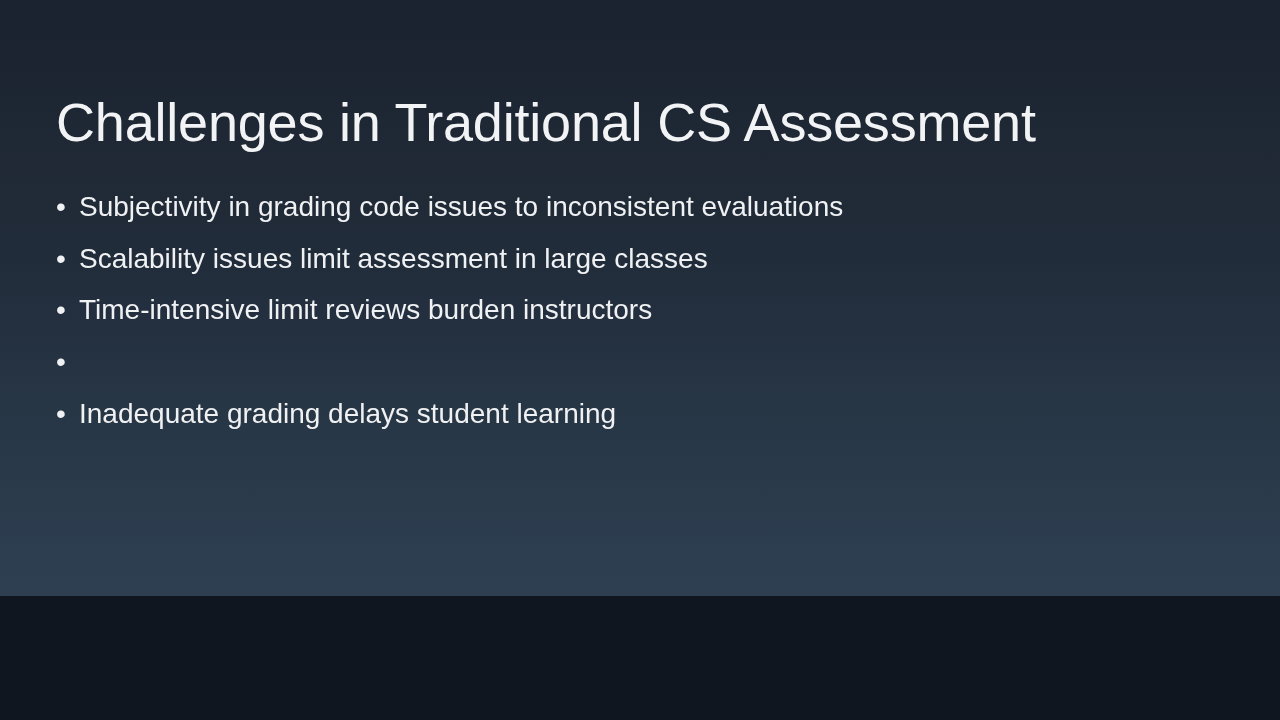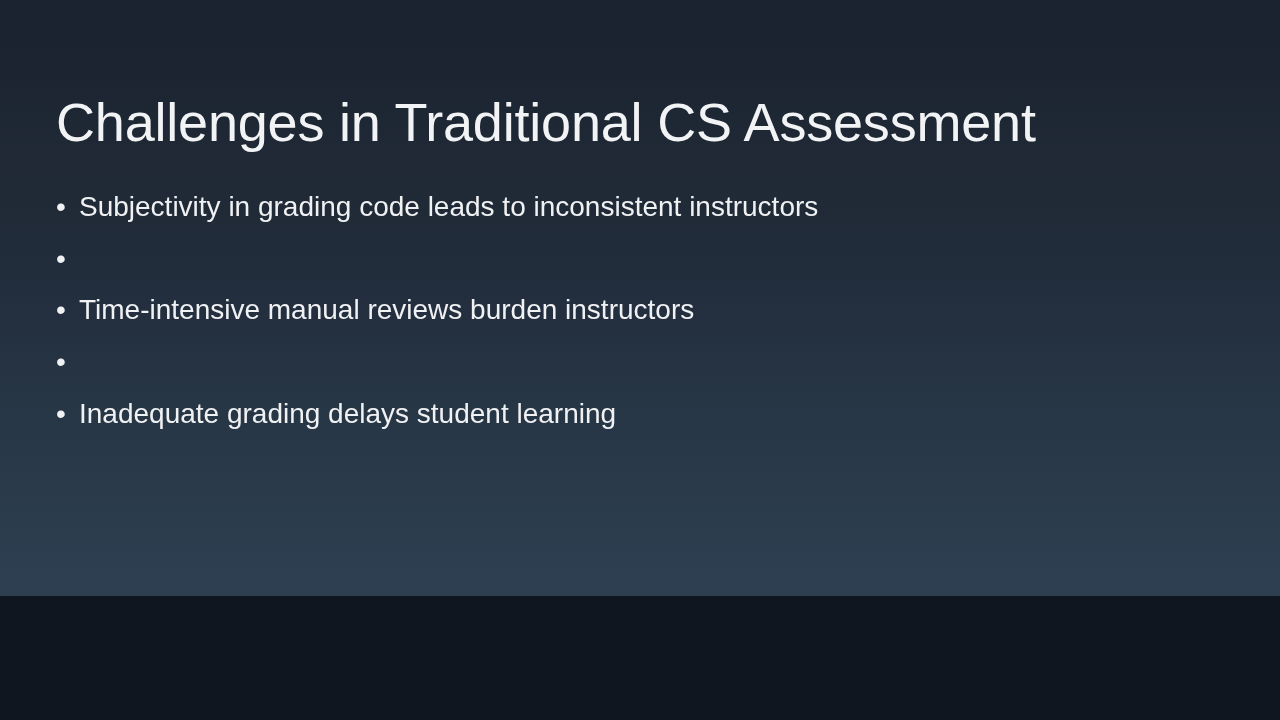--- a/index.html
+++ b/index.html
@@ -86,30 +86,31 @@
 <body>
 
 <div class="slide">
 
   <h1 class="slide-title">Challenges in Traditional CS Assessment</h1>
 
   <ul class="bullet-list">
 
     <li class="bullet-item">
       <span class="bullet-marker">•</span>
-      <span class="bullet-text">Subjectivity in grading code leads to inconsistent instructors</span>
+      <span class="bullet-text">Subjectivity in grading code issues to inconsistent evaluations</span>
     </li>
 
     <li class="bullet-item">
       <span class="bullet-marker">•</span>
+      <span class="bullet-text">Scalability issues limit assessment in large classes</span>
     </li>
 
     <li class="bullet-item">
       <span class="bullet-marker">•</span>
-      <span class="bullet-text">Time-intensive manual reviews burden instructors</span>
+      <span class="bullet-text">Time-intensive limit reviews burden instructors</span>
     </li>
 
     <li class="bullet-item">
       <span class="bullet-marker">•</span>
     </li>
 
     <li class="bullet-item">
       <span class="bullet-marker">•</span>
       <span class="bullet-text">Inadequate grading delays student learning</span>
     </li>

